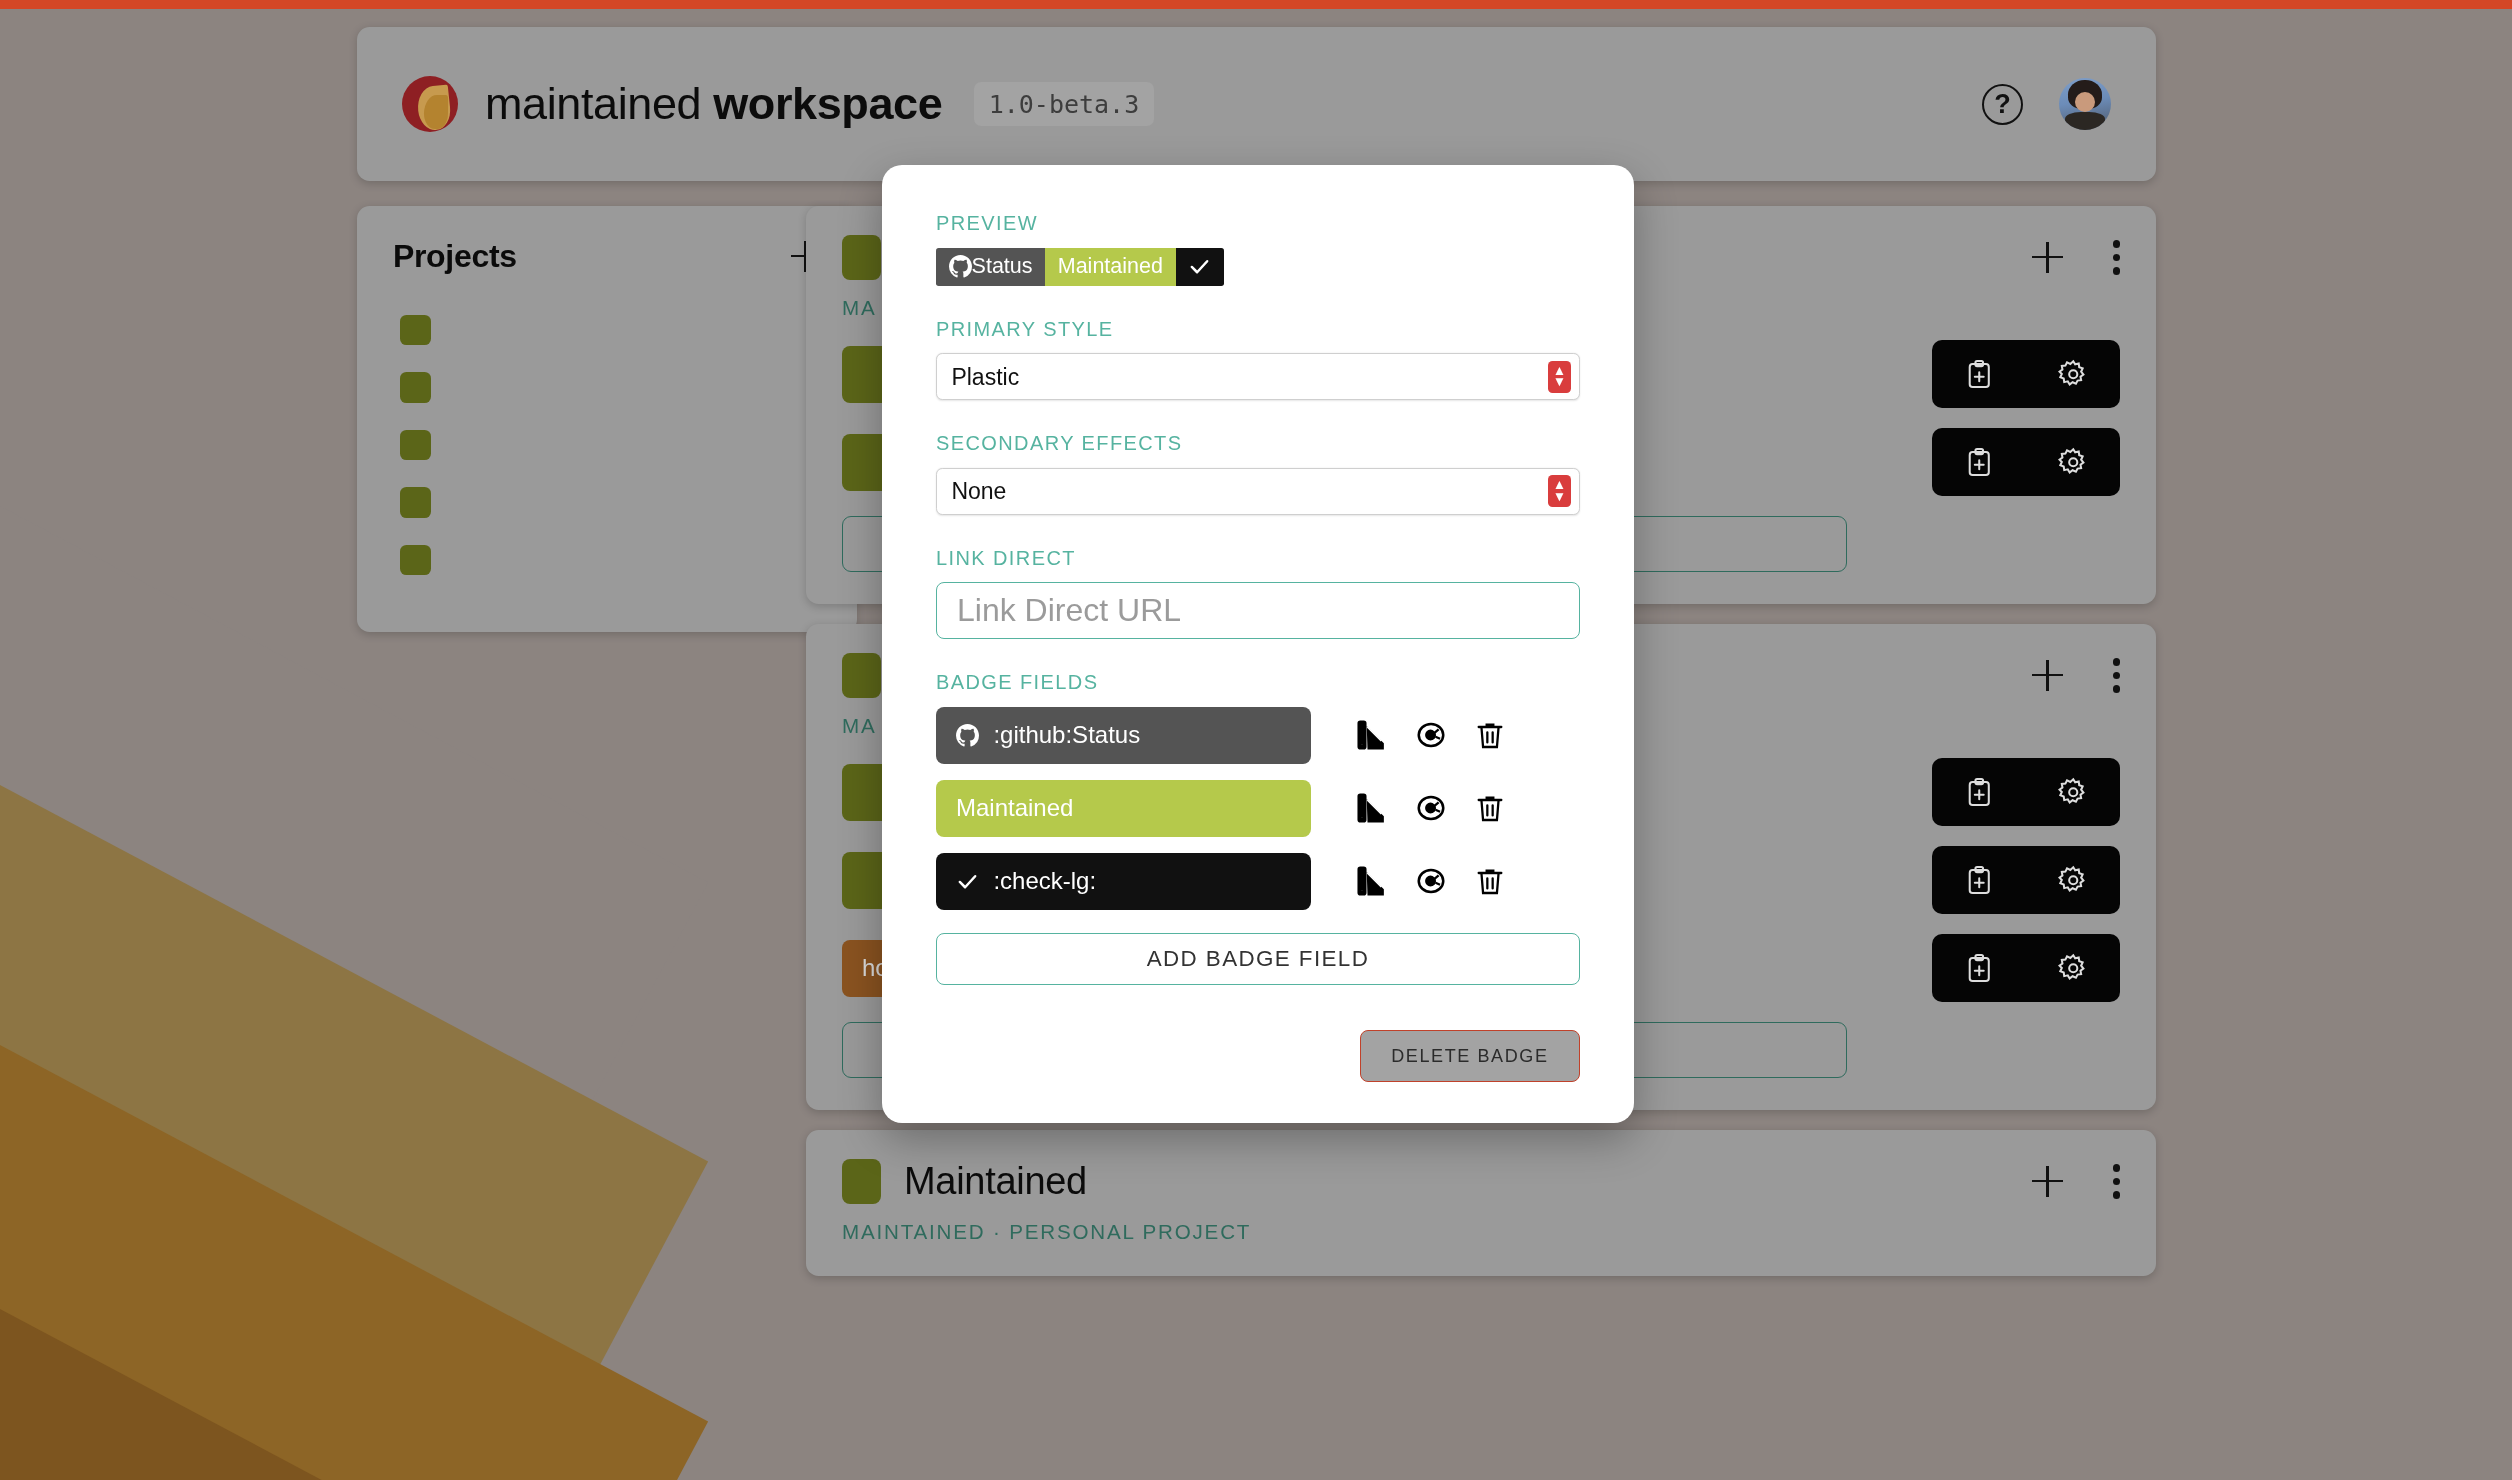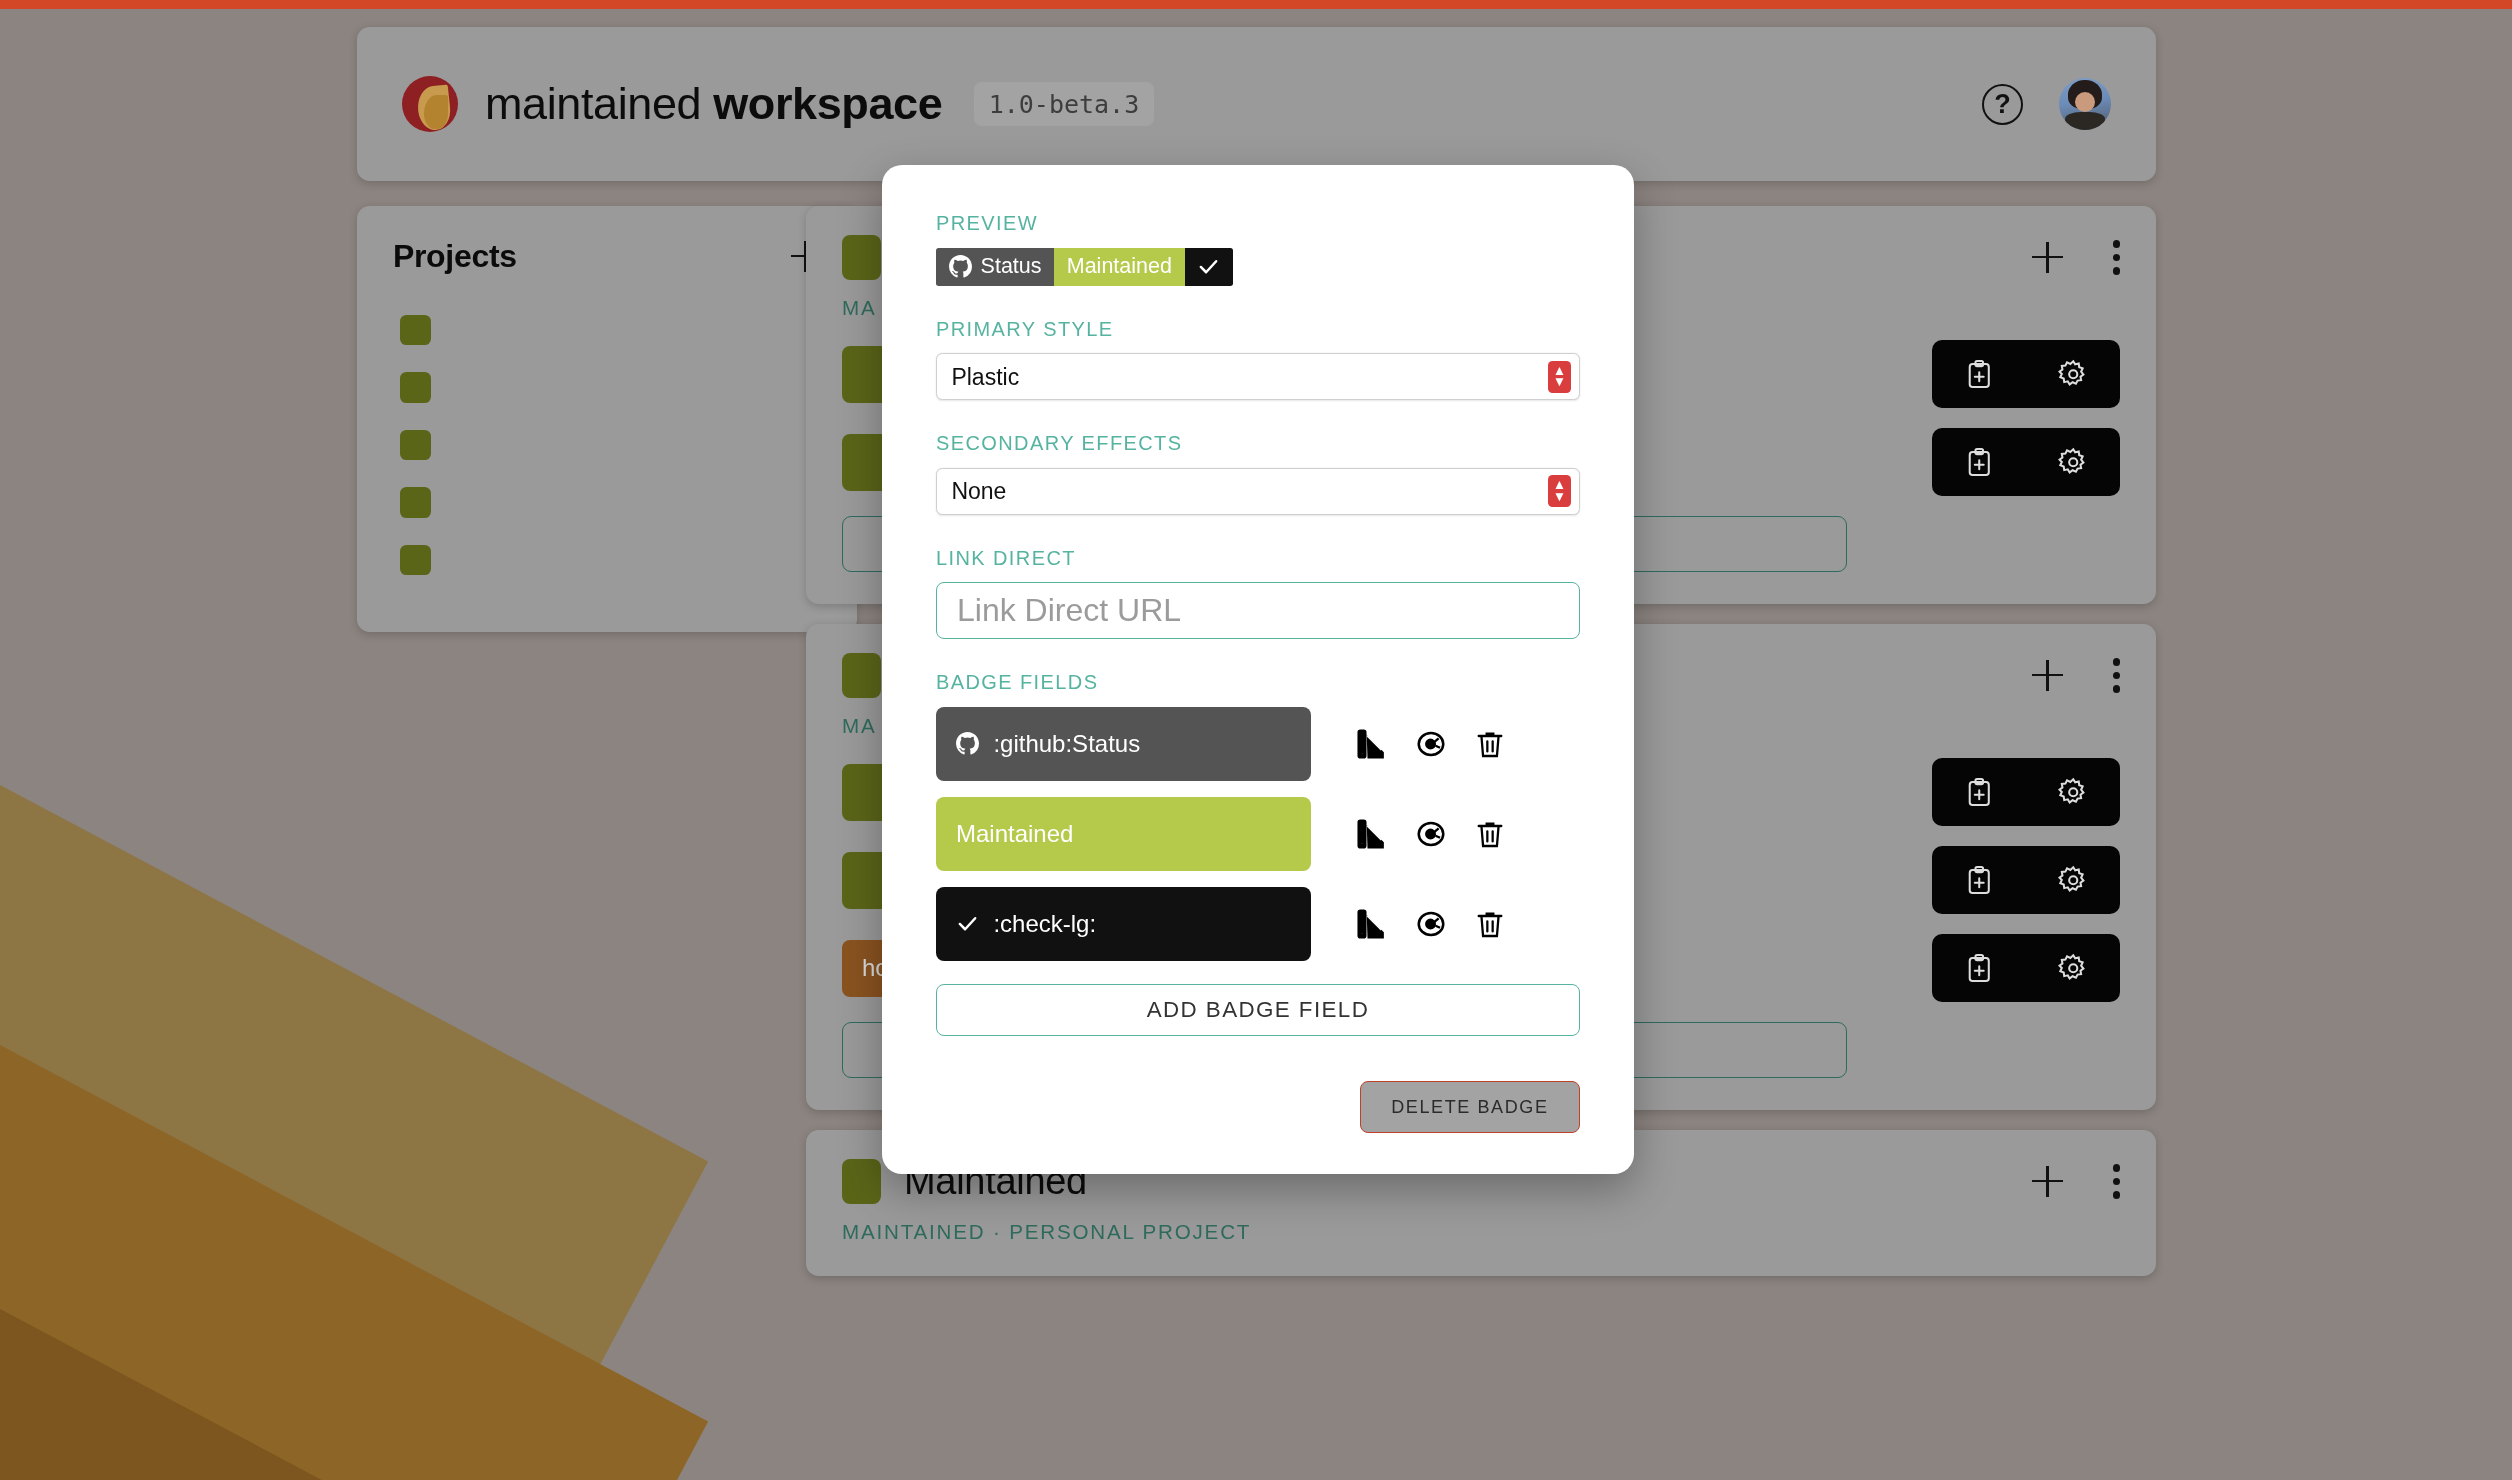--- a/index.html
+++ b/index.html
@@ -211,21 +211,21 @@
     font-size: 20px; letter-spacing: 1.4px;
     color: #56b3a0; margin-bottom: 12.6px;
   }
   .field-group { margin-bottom: 32px; }
 
   #preview-badge {
     display: inline-flex; align-items: stretch;
     height: 38px; border-radius: 2.7px; overflow: hidden;
   }
   #preview-badge .pv-seg {
-    display: flex; align-items: center; gap: 9px;
+    display: flex; align-items: center; 
     padding: 0 12.6px; font-size: 21.5px; color: #fff;
   }
   .gh-ico { width: 23px; height: 23px; display: block; }
 
   select.styled {
     -webkit-appearance: none; appearance: none;
     width: 100%; height: 47px;
     border: 0.9px solid #cfcfcf; border-radius: 6.3px;
     background: #fff; padding: 0 54px 0 14.4px;
     font-size: 23px; color: #111;
@@ -246,21 +246,21 @@
     width: 100%; height: 57px;
     border: 1.8px solid #56b3a0; border-radius: 8px;
     padding: 0 20px; font-size: 32px; color: #111;
     font-family: "Liberation Sans", sans-serif;
     background: #fff;
   }
   #link-direct-input::placeholder { color: #9b9b9b; }
 
   .bf-row { display: flex; align-items: center; margin-bottom: 16px; }
   .bf-chip {
-    width: 375px; height: 74px; border-radius: 8px;
+    width: 375px; height: 57px; border-radius: 8px;
     display: flex; align-items: center; gap: 14.4px;
     padding: 0 20px; font-size: 24px; color: #fff; flex: none;
   }
   .bf-actions { display: flex; align-items: center; gap: 27px; margin-left: 45px; }
   .ico-black { width: 32px; height: 32px; }
   .ico-black svg { width: 100%; height: 100%; display: block; }
 
   #add-badge-field-button {
     width: 100%; height: 52px;
     border: 1.8px solid #56b3a0; border-radius: 8px;

